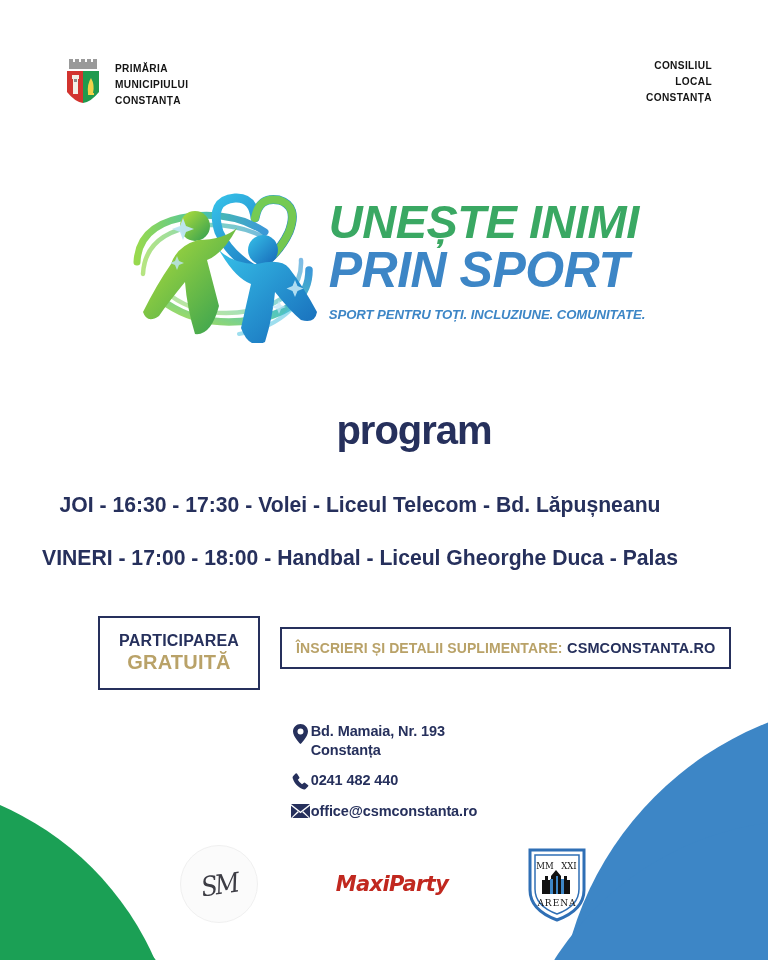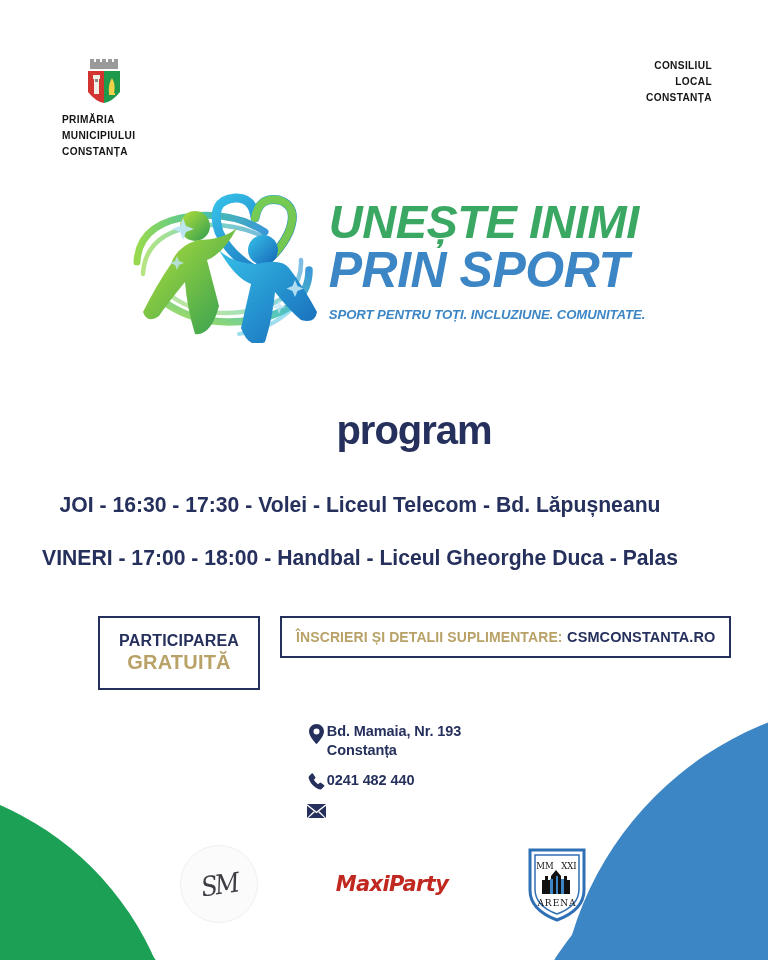--- a/index.html
+++ b/index.html
@@ -63,21 +63,21 @@
     top: 58px;
     left: 62px;
     right: 56px;
     display: flex;
     justify-content: space-between;
     align-items: flex-start;
   }
   .primaria {
     display: flex;
     align-items: center;
-    flex-direction: column;
+    gap: 11px;
   }
   .primaria-text {
     font-family: "Liberation Sans Narrow", "Liberation Sans", sans-serif;
     font-size: 11.5px;
     font-weight: bold;
     line-height: 1.38;
     letter-spacing: 0.4px;
     color: #141414;
     transform: scaleX(0.88);
     transform-origin: left center;
@@ -193,20 +193,21 @@
   .badge-free .l2 {
     font-family: "Liberation Sans Narrow", "Liberation Sans", sans-serif;
     font-size: 20px;
     font-weight: bold;
     letter-spacing: 0.2px;
     color: #b9a268;
   }
   .badge-signup {
     border: 2px solid #26305c;
     padding: 10px 14px;
+    margin-top: 11px;
     flex: 1;
     text-align: center;
     white-space: nowrap;
   }
   .badge-signup .gold {
     font-size: 14px;
     font-weight: bold;
     letter-spacing: 0.1px;
     color: #b9a268;
   }
@@ -425,20 +426,21 @@
       </div>
 
       <div class="contact-row">
         <span class="contact-icon">
           <svg width="19" height="14" viewBox="0 0 19 14">
             <rect x="0" y="0" width="19" height="14" fill="#26305c"></rect>
             <path d="M0 0 L9.5 7.6 L19 0 L19 1.7 L9.5 9.3 L0 1.7 Z" fill="#ffffff"></path>
             <path d="M0 14 L6.6 7.2 L7.8 8.2 L1.3 14 Z M19 14 L12.4 7.2 L11.2 8.2 L17.7 14 Z" fill="#ffffff"></path>
           </svg>
         </span>
+        <span class="contact-text">office@csmconstanta.ro</span>
       </div>
 
     </div>
   </div>
 
   <div class="sponsors">
 
     <div class="sponsor-sm">
       <span>SM</span>
     </div>

